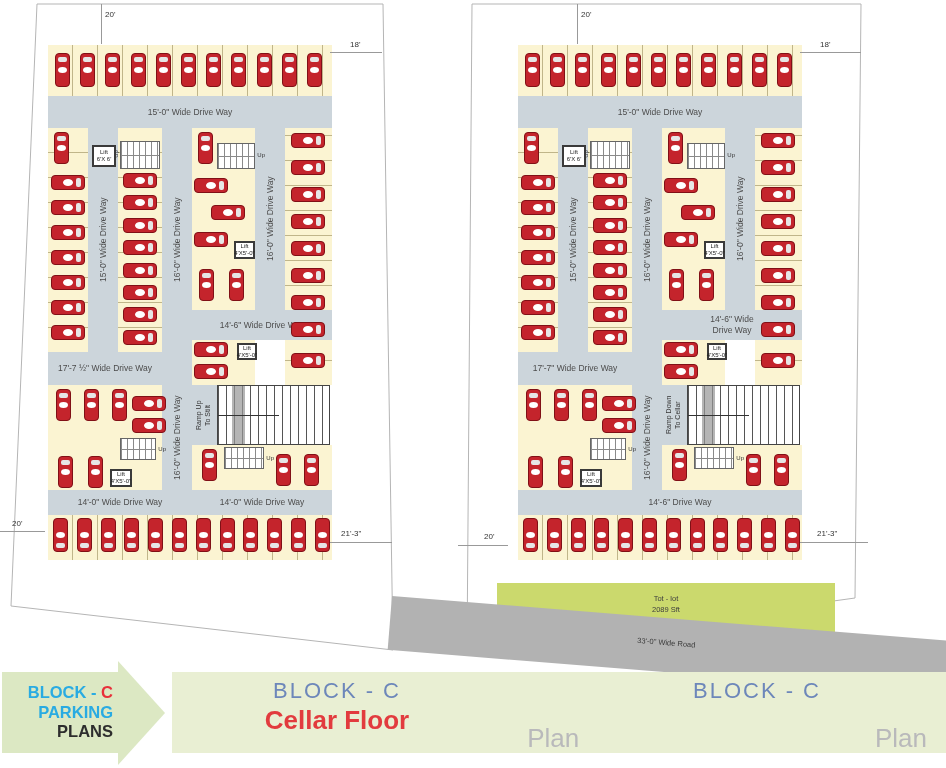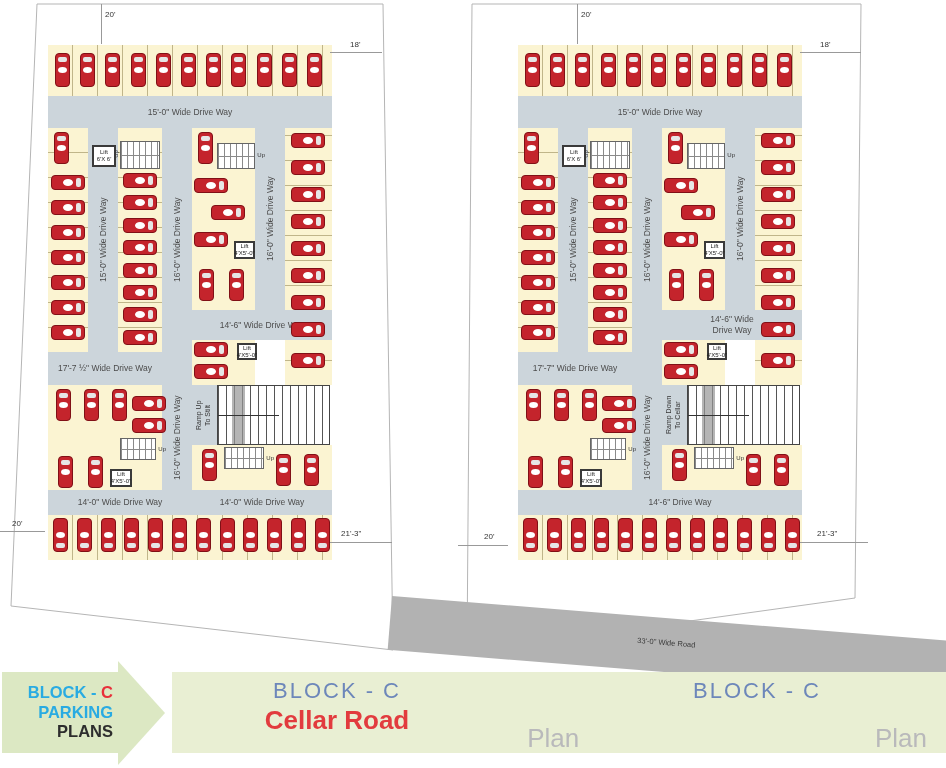--- a/index.html
+++ b/index.html
@@ -309,30 +309,34 @@
       <div class="car v fb" style="left: 100.2px; top: 473px;"></div>
       <div class="car v fb" style="left: 124px; top: 473px;"></div>
       <div class="car v fb" style="left: 147.8px; top: 473px;"></div>
       <div class="car v fb" style="left: 171.6px; top: 473px;"></div>
       <div class="car v fb" style="left: 195.4px; top: 473px;"></div>
       <div class="car v fb" style="left: 219.2px; top: 473px;"></div>
       <div class="car v fb" style="left: 243px; top: 473px;"></div>
       <div class="car v fb" style="left: 266.8px; top: 473px;"></div>
     </div>
 
+  <div class="totlot">
+    <span>Tot - lot</span>
+    <span>2089 Sft</span>
+  </div>
 
   <div class="road">
     <span>33'-0" Wide Road</span>
   </div>
 
   <div class="band">
     <div class="tg" id="tg0">
       <div class="l1">BLOCK - C</div>
       <div class="l2">
-        <span>Cellar Road</span>
+        <span>Cellar Floor</span>
         <span class="plan">Plan</span>
       </div>
     </div>
     <div class="tg" id="tg1">
       <div class="l1">BLOCK - C</div>
       <div class="l2">
         <span class="plan">Plan</span>
       </div>
     </div>
   </div>

